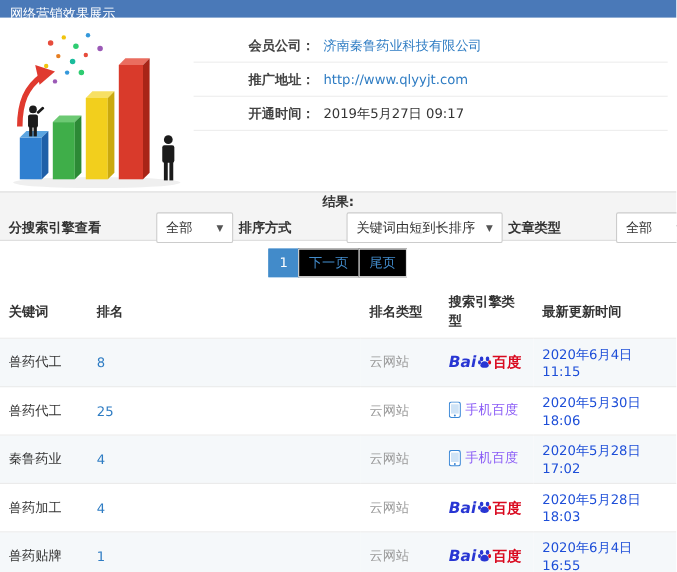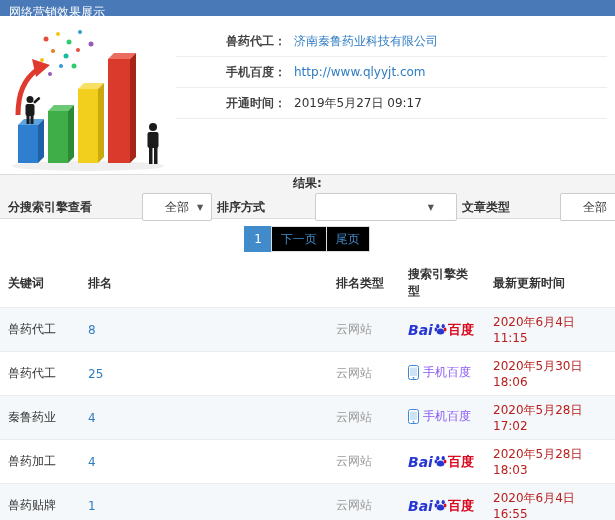--- a/index.html
+++ b/index.html
@@ -13,36 +13,36 @@
   .flabel{flex:0 0 110px;width:110px;text-align:right;font-weight:bold;color:#444;}
   .fvalue{padding-left:8px;}
   .link{color:#2e7cc3;text-decoration:none;cursor:pointer;}
   .danger{color:#e4393c;}
   .filterbar{height:45px;background:#f4f4f4;border-top:1px solid #ddd;border-bottom:1px solid #ddd;
              display:flex;align-items:center;padding:0 8px;box-sizing:border-box;flex-direction:column;}
   .result-label{font-weight:bold;}
   .fcontrols{margin-left:auto;display:flex;align-items:center;gap:5px;}
   .ctl-label{font-weight:bold;white-space:nowrap;text-align:right;}
   .select{height:28px;background:#fff;border:1px solid #ccc;border-radius:2px;display:flex;
-          align-items:center;padding:0 22px;cursor:pointer;box-sizing:border-box;white-space:nowrap;margin-left:45px;}
+          align-items:center;padding:0 8px;cursor:pointer;box-sizing:border-box;white-space:nowrap;margin-left:45px;}
   .select .caret{font-size:8px;color:#555;margin-left:auto;padding-left:8px;}
   .sel-engine,.sel-article{width:70px;}
   .sel-sort{width:142px;}
   .submit{height:30px;width:52px;background:#428bca;border:1px solid #357ebd;color:#ffffff;
           border-radius:3px;font-size:13px;cursor:pointer;font-family:inherit;padding-left:44px;}
   .pagination{height:40px;display:flex;align-items:center;justify-content:center;}
   .page{min-width:26px;height:26px;line-height:24px;padding:0 9px;border:1px solid #ddd;background:#000000;
         color:#428bca;text-align:center;margin-left:-1px;cursor:pointer;box-sizing:border-box;text-decoration:none;}
   .page.active{background:#428bca;border-color:#428bca;color:#fff;}
   table{width:615px;border-collapse:collapse;table-layout:fixed;}
   th{text-align:left;padding:7px 8px;font-weight:bold;color:#333;font-size:12px;}
   td{padding:6px 8px;border-top:1px solid #ebebeb;height:15px;vertical-align:middle;}
   tr.stripe td{background:#f5f8fa;}
   .muted{color:#999;}
-  .time{color:#b91c1c;}
+  .time{color:#1d4ed8;}
   .rank-link{color:#2e7cc3;cursor:pointer;text-decoration:none;}
   .baidu-logo{display:inline-flex;align-items:center;font-weight:bold;}
   .bd-bai{color:#2836d3;font-style:italic;font-size:14px;}
   .bd-cn{color:#d9091f;font-size:13px;margin-left:0;}
   .bd-paw{margin:0 1px;}
   .mobile-badge{display:inline-flex;align-items:center;gap:4px;color:#8b5cf6;}
 </style>
 </head>
 <body>
 
@@ -95,44 +95,45 @@
       <g fill="#1b1b1b">
         <circle cx="147" cy="104" r="4"></circle>
         <rect x="141.5" y="109" width="11" height="16" rx="2"></rect>
         <rect x="143" y="124" width="3.5" height="17"></rect>
         <rect x="148" y="124" width="3.5" height="17"></rect>
       </g>
     </svg>
   </div>
   <div class="fields">
     <div class="frow">
-      <span class="flabel">兽药代工：</span>
+      <span class="flabel">会员公司：</span>
       <a class="fvalue link">济南秦鲁药业科技有限公司</a>
     </div>
     <div class="frow">
-      <span class="flabel">手机百度：</span>
+      <span class="flabel">推广地址：</span>
       <a class="fvalue link">http://www.qlyyjt.com</a>
     </div>
     <div class="frow">
       <span class="flabel">开通时间：</span>
       <span class="fvalue">2019年5月27日 09:17</span>
     </div>
   </div>
 </div>
 
 <div class="filterbar">
   <span class="result-label">结果:</span>
   <div class="fcontrols">
     <span class="ctl-label">分搜索引擎查看</span>
     <div class="select sel-engine">
       <span>全部</span>
       <span class="caret">▼</span>
     </div>
     <span class="ctl-label">排序方式</span>
     <div class="select sel-sort">
+      <span>关键词由短到长排序</span>
       <span class="caret">▼</span>
     </div>
     <span class="ctl-label">文章类型</span>
     <div class="select sel-article">
       <span>全部</span>
       <span class="caret">▼</span>
     </div>
     <button class="submit">提交</button>
   </div>
 </div>

